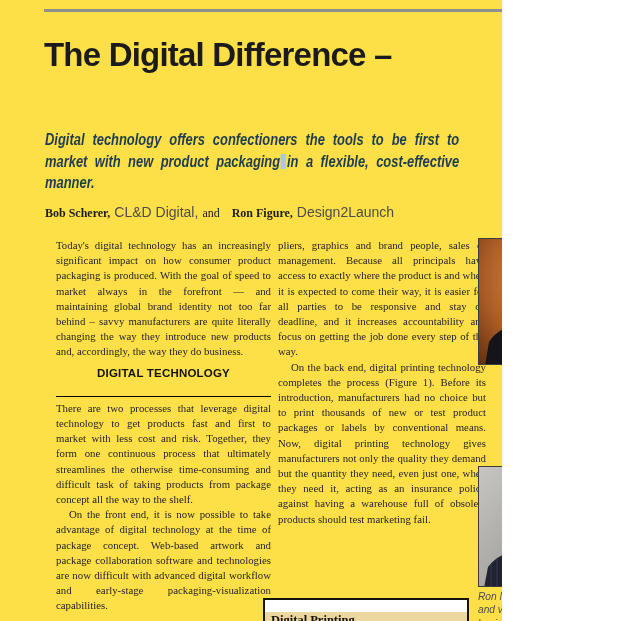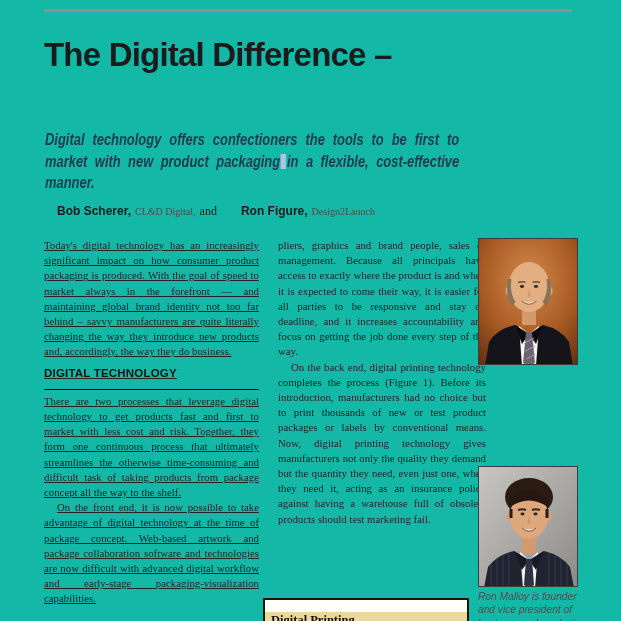--- a/index.html
+++ b/index.html
@@ -1,18 +1,18 @@
 <!DOCTYPE html>
 <html lang="en"><head>
 <meta charset="utf-8">
 <style>
   * { margin:0; padding:0; box-sizing:border-box; }
   html,body { background:#ffffff; }
   .page {
-    position:relative; width:621px; height:621px; background:#14b8a6;
+    position:relative; width:502px; height:621px; background:#fde047;
     overflow:hidden; font-family:"Liberation Serif", serif; color:#222226;
   }
   .top-rule {
     position:absolute; left:44px; top:9px; width:528px; height:3px;
     background:#8f8f8f;
   }
   .title {
     position:absolute; left:44px; top:36px; width:540px;
     font-family:"Liberation Sans", sans-serif; font-weight:700;
     font-size:33px; line-height:38px; letter-spacing:-0.8px; color:#1b1b1e;
@@ -25,36 +25,36 @@
     font-size:17px; line-height:21.5px; color:#1d3c4f; text-align:justify;
   }
   .deck .sel {
     display:inline-block; width:7px; height:15px; background:#a9c7e6;
     vertical-align:-2px; margin:0 1px;
   }
   .byline {
     position:absolute; left:45px; top:204px; width:430px;
     font-size:12px; color:#1c1c1c; white-space:nowrap;
   }
-  .byline .b-name { font-family:Liberation Sans, sans-serif; font-weight:700; margin-right:4px;margin-left:12px; }
-  .byline .b-affil { font-family:Liberation Serif, serif; font-size:10px; color:#4c4c4c; margin-right:4px; }
+  .byline .b-name { font-family:Liberation Serif, serif; font-weight:700; margin-right:4px; }
+  .byline .b-affil { font-family:Liberation Sans, sans-serif; font-size:14px; color:#4c4c4c; margin-right:4px; }
   .byline .b-and { font-family:"Liberation Serif", serif; margin-right:12px; }
   .col {
     position:absolute; top:238px; overflow:hidden;
     font-size:10.8px; line-height:15.2px; text-align:justify; color:#232328;
     hyphens:auto; -webkit-hyphens:auto;
   }
-  .col1 { left:44px; width:215px; height:383px;text-decoration:underline; }
+  .col1 { left:56px; width:215px; height:383px; }
   .col2 { left:278px; width:208px; height:360px; }
   .col p { margin:0; }
   .col p.ind { text-indent:13px; }
   .col h2 {
     font-family:"Liberation Sans", sans-serif; font-size:11.5px; font-weight:700;
-    letter-spacing:0.2px; color:#111; margin:6px 0 4px 0; padding-bottom:8px;
-    border-bottom:1.5px solid #000; text-align:left;
+    letter-spacing:0.2px; color:#111; margin:6px 0 4px 0; padding-bottom:15px;
+    border-bottom:1.5px solid #000; text-align:center;
   }
   .figure-box {
     position:absolute; left:263px; top:598px; width:206px; height:30px;
     border:2px solid #16130b; background:#ffffff;
   }
   .figure-box-header {
     background:#ecd79e; border-bottom:2px solid #16130b;
     font-family:"Liberation Serif", serif; font-weight:700; font-size:12.5px;
     color:#16130b; padding:1px 6px 2px 6px;margin-top:12px;
   }

